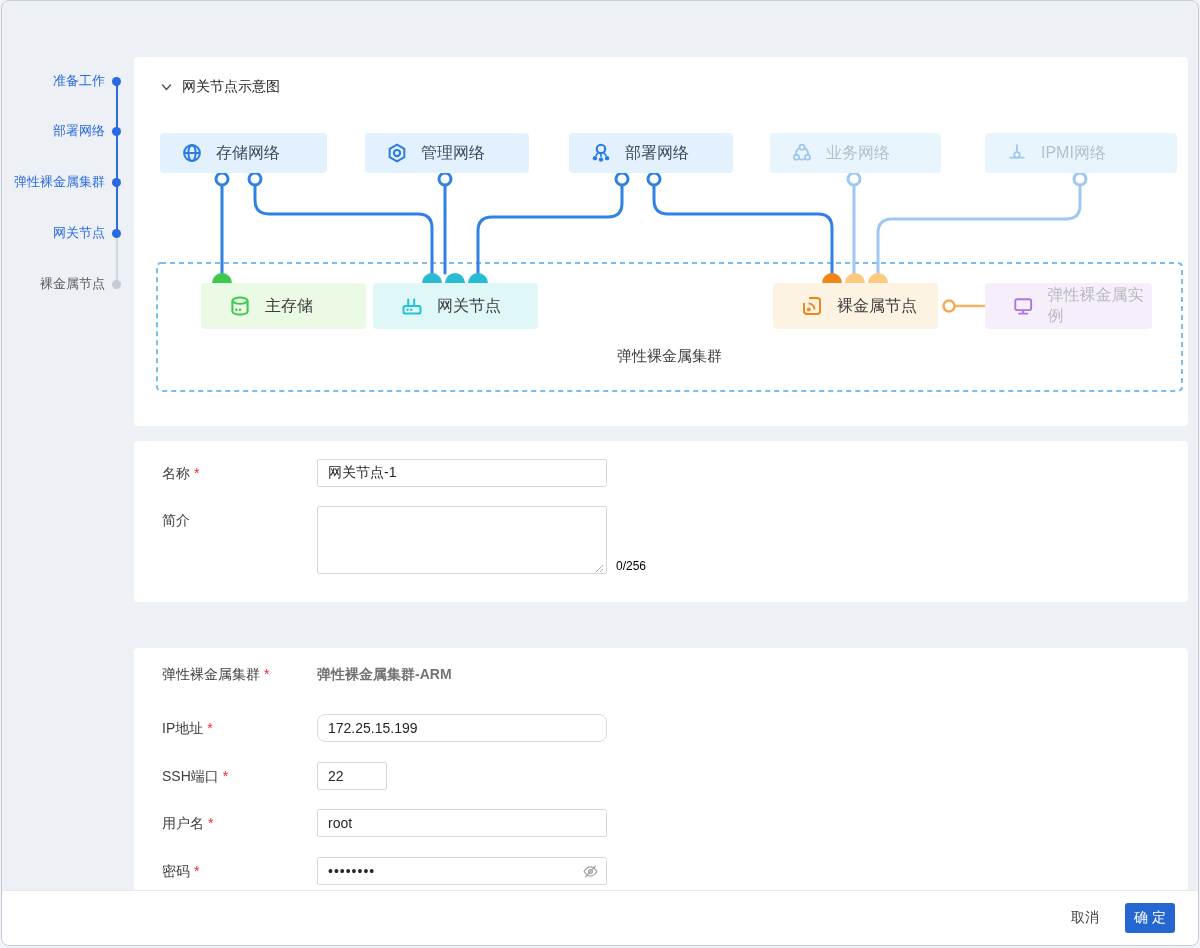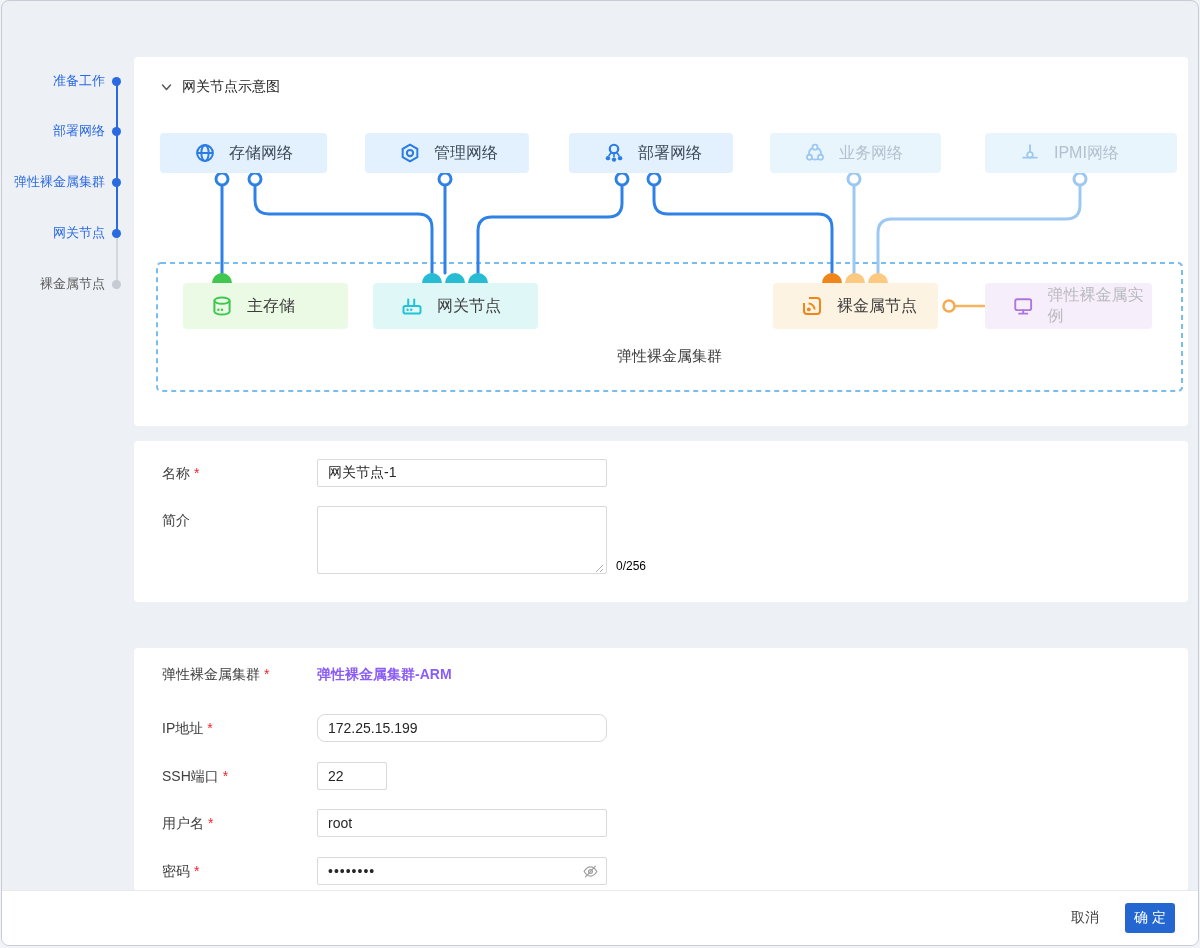--- a/index.html
+++ b/index.html
@@ -34,21 +34,21 @@
   .card-basic{ top:440px; height:161px; }
   .card-conn{ top:647px; height:243px; }
 
   .collapse-head{ position:absolute; left:26px; top:21px; display:flex; align-items:center;
     gap:9px; cursor:pointer; }
   .collapse-title{ font-size:14px; color:#262626; }
 
   
   .diagram-svg{ position:absolute; left:0; top:0; }
   .netbox{ position:absolute; top:76px; height:40px; border-radius:4px; background:#e2f1fd;
-    display:flex; align-items:center; padding-left:34px; gap:13px;
+    display:flex; align-items:center; padding-left:21px; gap:13px;
     font-size:16px; color:#3f4a5a; }
   .netbox.inactive{ background:#e9f5fd; color:#b5bfce; }
   .nodebox{ position:absolute; top:226px; height:46px; border-radius:4px;
     display:flex; align-items:center; padding-left:27px; gap:13px;
     font-size:16px; color:#3d3d3d; }
   .nodebox.green{ background:#eafae5; }
   .nodebox.cyan{ background:#dff8f7; }
   .nodebox.orange{ background:#fdf3e2; }
   .nodebox.purple{ background:#f6eefa; color:#b9b9c0; }
   .cluster-label{ position:absolute; left:23px; top:290px; width:1025px;
@@ -56,21 +56,21 @@
 
   
   .frm-label{ position:absolute; left:28px; height:28px; line-height:28px;
     font-size:14px; color:#404040; white-space:nowrap; }
   .req{ color:#f5222d; margin-left:4px; }
   .frm-input{ position:absolute; left:183px; width:290px; height:28px;
     border:1px solid #d9d9d9; border-radius:2px; padding:0 10px;
     font-size:14px; color:#262626; font-family:inherit; background:#fff; }
   .frm-input.small{ width:70px; }
   .frm-value{ position:absolute; left:183px; height:28px; line-height:28px;
-    font-size:14px; color:#8b5cf6; font-weight:600; }
+    font-size:14px; color:#737373; font-weight:600; }
   .frm-textarea{ position:absolute; left:183px; width:290px; height:68px;
     border:1px solid #d9d9d9; border-radius:2px; padding:6px 10px; resize:none;
     font-size:14px; color:#262626; font-family:inherit; }
   .resize-grip{ position:absolute; left:460px; cursor:nwse-resize; }
   .char-counter{ position:absolute; left:482px; font-size:12px; color:#000000; }
   .pwd-wrap{ position:absolute; left:183px; width:290px; height:28px; }
   .pwd-wrap .frm-input{ position:absolute; left:0; top:0; width:290px; letter-spacing:1px; }
   .eye-btn{ position:absolute; right:8px; top:6px; width:17px; height:17px;
     background:none; border:none; cursor:pointer; padding:0; }
 
@@ -219,21 +219,21 @@
       <svg width="22" height="22" viewBox="0 0 24 24">
         <g stroke="#9cc8f1" stroke-width="2" stroke-linecap="round" fill="none">
           <line x1="12" y1="3.5" x2="12" y2="11"></line>
             <line x1="4.5" y1="17" x2="19.5" y2="17"></line>
         </g>
         <circle cx="12" cy="14" r="3" fill="#fff" stroke="#9cc8f1" stroke-width="2"></circle>
       </svg>
       <span>IPMI网络</span>
     </div>
 
-    <div class="nodebox green" style="left:49px;width:165px">
+    <div class="nodebox green" style="left:67px;width:165px">
       <svg width="24" height="24" viewBox="0 0 24 24">
         <g fill="none" stroke="#3fc74f" stroke-width="2">
           <ellipse cx="12" cy="6.6" rx="7.6" ry="3.2"></ellipse>
           <path d="M4.4 6.6 v10.8 a7.6 3.2 0 0 0 15.2 0 V6.6"></path>
         </g>
         <g fill="#3fc74f">
           <circle cx="8.4" cy="15.8" r="1.2"></circle>
             <circle cx="12" cy="15.8" r="1.2"></circle>
         </g>
       </svg>

